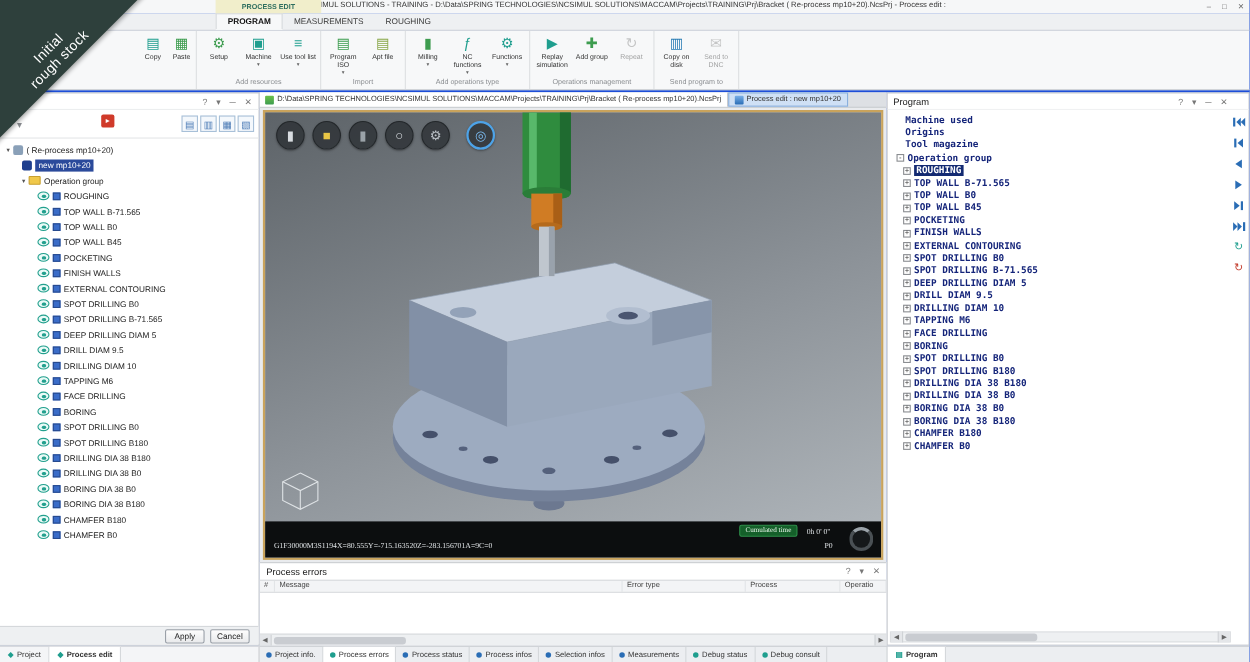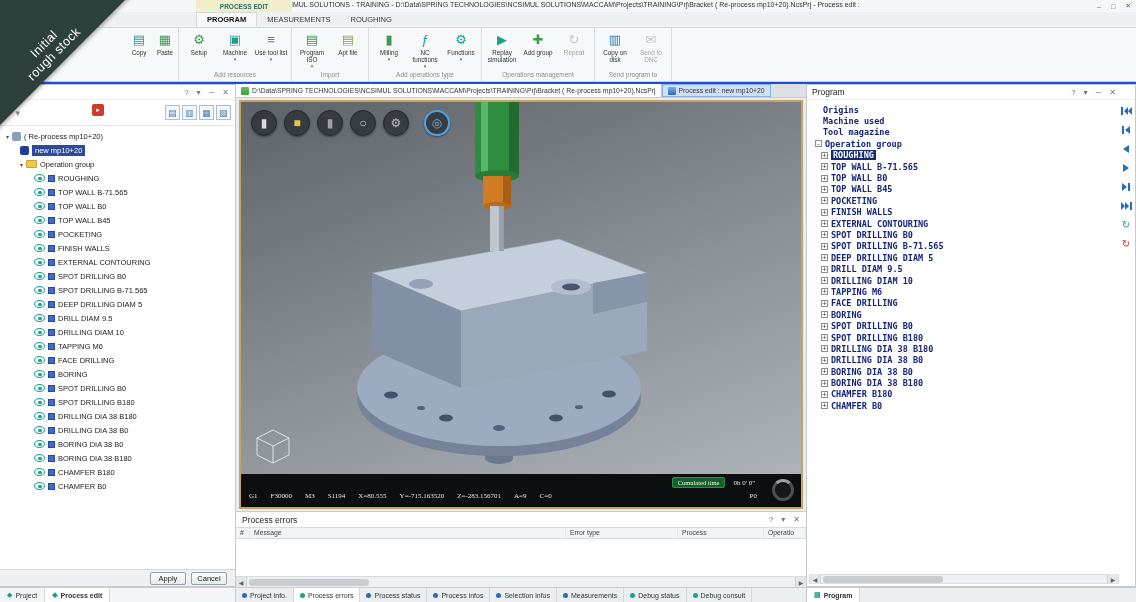--- a/index.html
+++ b/index.html
@@ -69,21 +69,21 @@
   .doc-tab.proc{background:#cfe0f5;border:1px solid #8ab0dd;}
   .viewport{position:relative;flex:1;margin:2px 3px;border:2px solid #c9a35c;background:linear-gradient(160deg,#5d6368 0%,#8d9399 55%,#b2b8bd 100%);overflow:hidden;}
   .vp-toolbar{position:absolute;top:8px;left:10px;display:flex;gap:7px;z-index:3;}
   .vp-btn{width:26px;height:26px;border-radius:50%;background:rgba(40,44,48,.75);border:1px solid #23272a;display:flex;align-items:center;justify-content:center;font-size:12px;color:#cfd4d8;box-shadow:0 1px 2px rgba(0,0,0,.4);cursor:default;}
   .vp-btn.selected{border:2px solid #4da3e8;margin-left:8px;}
   .part-svg{position:absolute;left:0;top:0;}
   .axis-triad{position:absolute;left:6px;bottom:38px;z-index:2;}
   .vp-status{position:absolute;left:0;right:0;bottom:0;height:33px;background:#0c0e0f;font-family:Liberation Serif, serif;color:#dfe3e6;z-index:4;}
   .vps-r1{display:flex;justify-content:flex-end;align-items:center;gap:8px;padding:3px 46px 0 0;font-size:7px;}
   .cum-pill{background:#15602a;border:1px solid #2e8f4a;color:#eaf6ec;font-size:6.5px;padding:0 5px;border-radius:2px;line-height:9px;}
-  .vps-r2{display:flex;align-items:flex-end;padding:4px 0 0 8px;font-size:7px;gap:13px;}
+  .vps-r2{display:flex;align-items:flex-end;padding:4px 0 0 8px;font-size:7px;}
   .vps-p{margin-left:auto;margin-right:44px;}
   .dial{position:absolute;right:7px;top:5px;width:22px;height:22px;border-radius:50%;border:3px solid #4a5054;border-top-color:#9aa2a8;background:#15181a;}
 
   .pe-panel{height:76px;background:#fff;border-top:1px solid #c9ccd0;display:flex;flex-direction:column;}
   .pe-header{height:15px;display:flex;align-items:center;padding:0 6px;font-size:8.5px;color:#222;}
   .pe-icons{margin-left:auto;display:flex;gap:8px;color:#777;font-size:8px;}
   .pe-cols{height:12px;display:flex;background:#f3f4f6;border-top:1px solid #d8dadd;border-bottom:1px solid #d8dadd;font-size:6.8px;color:#444;}
   .pe-col{padding:1px 4px;border-right:1px solid #e2e4e7;overflow:hidden;white-space:nowrap;}
   .pe-body{flex:1;background:#fff;}
   .hscroll{height:11px;background:#eef0f2;border-top:1px solid #d8dadd;display:flex;align-items:center;}
@@ -519,22 +519,22 @@
       <span class="rp-title">Program</span>
       <span class="rp-icons">
         <span>?</span>
         <span>▾</span>
         <span>─</span>
         <span>✕</span>
       </span>
     </div>
     <div class="rp-body">
       <div class="rp-tree" id="rpTree">
+          <div class="rt-row top">Machine used</div>
           <div class="rt-row top">Origins</div>
-          <div class="rt-row top">Machine used</div>
           <div class="rt-row top">Tool magazine</div>
           <div class="rt-row group">
             <span class="pm">-</span>
             <span class="rt-label">Operation group</span>
           </div>
           <div class="rt-row child selected">
             <span class="pm">+</span>
             <span class="rt-label">ROUGHING</span>
           </div>
           <div class="rt-row child">

